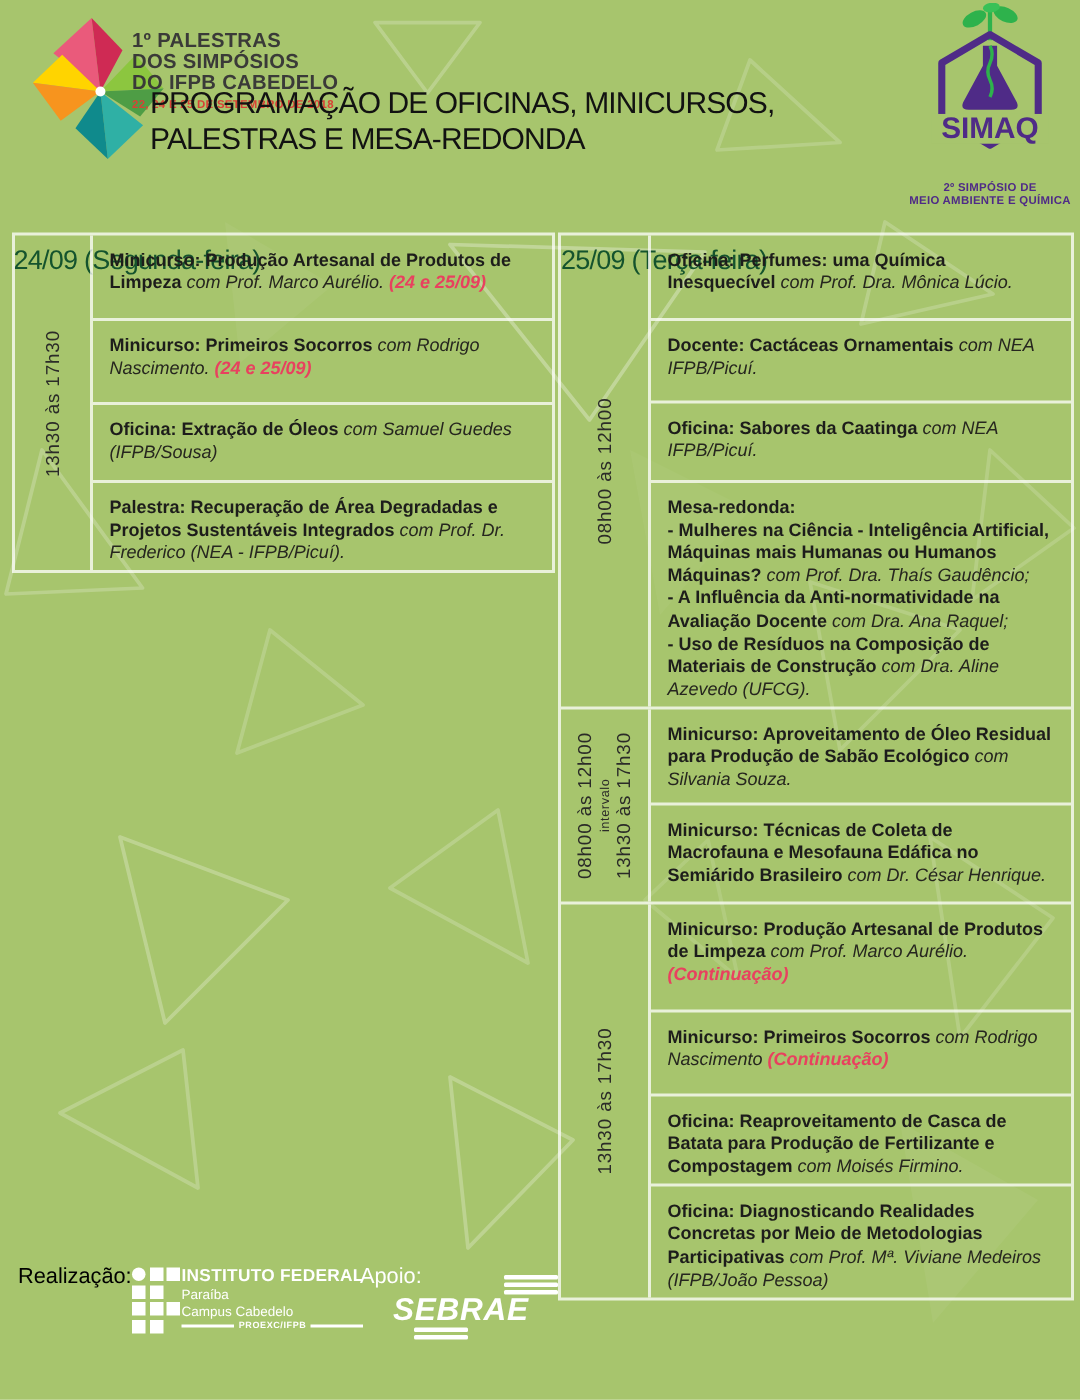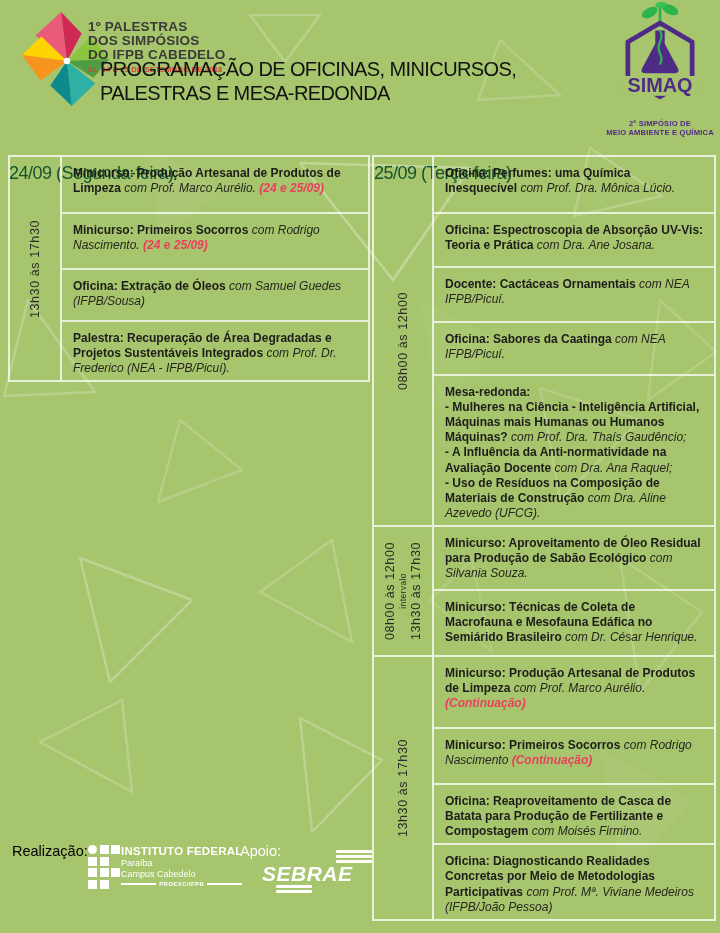--- a/index.html
+++ b/index.html
@@ -165,21 +165,20 @@
         </div>
       </div>
     </div>
   <div class="schedule-table" id="table-1">
       <div class="group">
         <div class="time-cell" style="width: 58px;">
           <span class="vtime">08h00 às 12h00</span>
         </div>
         <div class="rows">
           <div class="entry" style="min-height: 55px;"><span class="seg-b">Oficina: Perfumes: uma Química Inesquecível</span><span class="seg-i"> com Prof. Dra. Mônica Lúcio.</span></div>
-          <div class="entry" style="min-height: 54px;"><span class="seg-b">Oficina: Espectroscopia de Absorção UV-Vis: Teoria e Prática</span><span class="seg-i"> com Dra. Ane Josana.</span></div>
           <div class="entry" style="min-height: 55px;"><span class="seg-b">Docente: Cactáceas Ornamentais</span><span class="seg-i"> com NEA IFPB/Picuí.</span></div>
           <div class="entry" style="min-height: 53px;"><span class="seg-b">Oficina: Sabores da Caatinga</span><span class="seg-i"> com NEA IFPB/Picuí.</span></div>
           <div class="entry" style="min-height: 150px;"><span class="seg-b">Mesa-redonda:
 - Mulheres na Ciência - Inteligência Artificial, Máquinas mais Humanas ou Humanos Máquinas?</span><span class="seg-i"> com Prof. Dra. Thaís Gaudêncio;</span><span class="seg-b">
 - A Influência da Anti-normatividade na Avaliação Docente</span><span class="seg-i"> com Dra. Ana Raquel;</span><span class="seg-b">
 - Uso de Resíduos na Composição de Materiais de Construção</span><span class="seg-i"> com Dra. Aline Azevedo (UFCG).</span></div>
         </div>
       </div>
       <div class="group">
         <div class="time-cell" style="width: 58px;">

